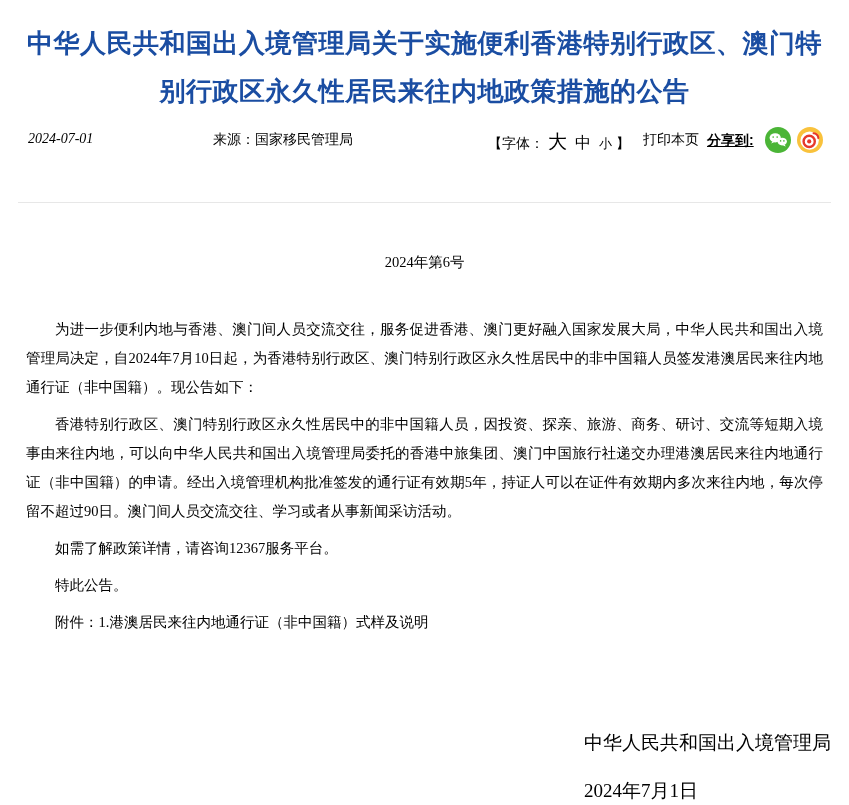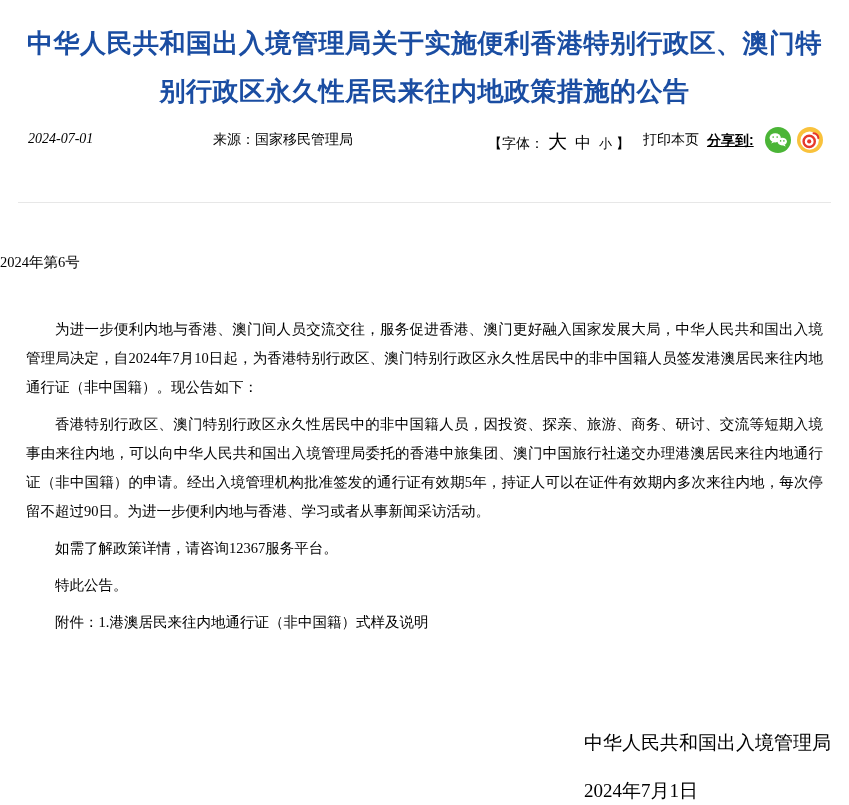--- a/index.html
+++ b/index.html
@@ -52,20 +52,21 @@
     right: 18px;
     height: 0;
     border-top: 1px solid #e7e7e7;
   }
   
   .doc-number {
     position: absolute;
     top: 253px;
     left: 0;
     right: 0;
+    text-align: center;
     font-size: 14.5px;
   }
   .article-body {
     position: absolute;
     top: 307px;
     left: 18px;
     right: 18px;
     font-size: 14.5px;
     line-height: 29px;
     text-align: justify;
@@ -129,21 +130,21 @@
       </svg>
     </span>
   </div>
 
   <div class="divider"></div>
 
   <div class="doc-number">2024年第6号</div>
 
   <div class="article-body">
     <p>为进一步便利内地与香港、澳门间人员交流交往，服务促进香港、澳门更好融入国家发展大局，中华人民共和国出入境管理局决定，自2024年7月10日起，为香港特别行政区、澳门特别行政区永久性居民中的非中国籍人员签发港澳居民来往内地通行证（非中国籍）。现公告如下：</p>
-    <p>香港特别行政区、澳门特别行政区永久性居民中的非中国籍人员，因投资、探亲、旅游、商务、研讨、交流等短期入境事由来往内地，可以向中华人民共和国出入境管理局委托的香港中旅集团、澳门中国旅行社递交办理港澳居民来往内地通行证（非中国籍）的申请。经出入境管理机构批准签发的通行证有效期5年，持证人可以在证件有效期内多次来往内地，每次停留不超过90日。为进一步便利内地与香港、学习或者从事新闻采访活动。</p>
+    <p>香港特别行政区、澳门特别行政区永久性居民中的非中国籍人员，因投资、探亲、旅游、商务、研讨、交流等短期入境事由来往内地，可以向中华人民共和国出入境管理局委托的香港中旅集团、澳门中国旅行社递交办理港澳居民来往内地通行证（非中国籍）的申请。经出入境管理机构批准签发的通行证有效期5年，持证人可以在证件有效期内多次来往内地，每次停留不超过90日。澳门间人员交流交往、学习或者从事新闻采访活动。</p>
     <p>如需了解政策详情，请咨询12367服务平台。</p>
     <p>特此公告。</p>
 
     <div class="attachments">
       <p class="attachment-line">附件：1.港澳居民来往内地通行证（非中国籍）式样及说明</p>
     </div>
   </div>
 
   <div class="signature-block">
     <div class="signature-org">中华人民共和国出入境管理局</div>

